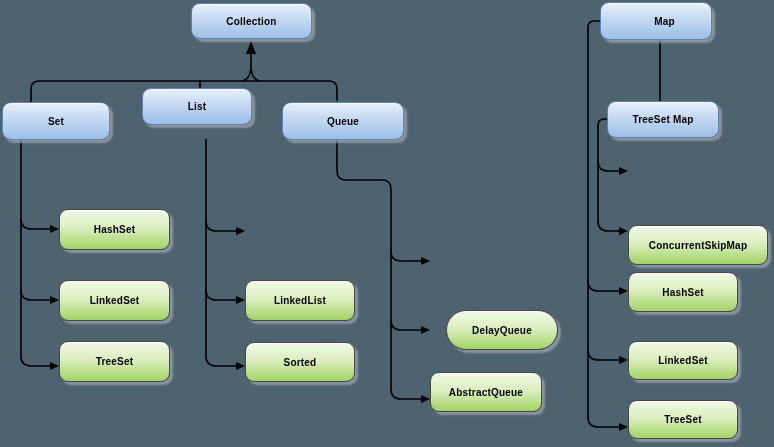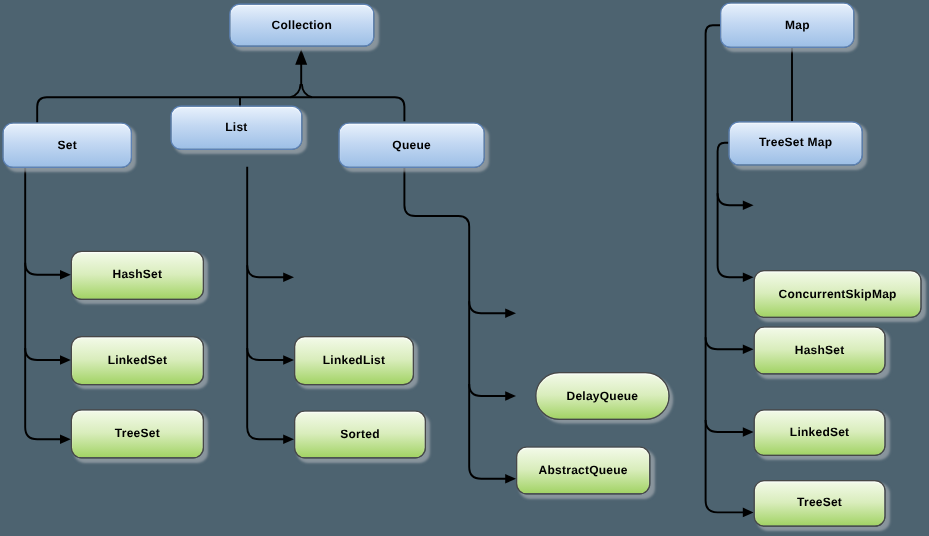--- a/index.html
+++ b/index.html
@@ -114,21 +114,21 @@
   <div class="node blue" style="left:2px;   top:102px; width:108px; height:38px;">Set</div>
   <div class="node blue" style="left:142px; top:88px; width:110px; height:37px;">List</div>
   <div class="node blue" style="left:282px; top:102px; width:122px; height:38px;">Queue</div>
   <div class="node blue" style="left:600px; top:2px;   width:112px; height:38px;padding-left:17px;">Map</div>
   <div class="node blue" style="left:607px; top:101px; width:112px; height:37px;">TreeSet Map</div>
 
   <div class="node green" style="left:59px;  top:209px; width:111px; height:41px;">HashSet</div>
   <div class="node green" style="left:59px;  top:280px; width:111px; height:41px;">LinkedSet</div>
   <div class="node green" style="left:59px;  top:341px; width:111px; height:41px;">TreeSet</div>
 
-  <div class="node green" style="left:245px; top:280px; width:100px; height:41px;">LinkedList</div>
+  <div class="node green" style="left:245px; top:280px; width:110px; height:41px;">LinkedList</div>
   <div class="node green" style="left:245px; top:342px; width:110px; height:40px;">Sorted</div>
 
   <div class="node green" style="left:446px; top:310px; width:112px; height:40px;border-radius:20px;">DelayQueue</div>
   <div class="node green" style="left:430px; top:372px; width:112px; height:40px;">AbstractQueue</div>
 
   <div class="node green" style="left:628px; top:225px; width:140px; height:40px;">ConcurrentSkipMap</div>
   <div class="node green" style="left:628px; top:272px; width:110px; height:40px;">HashSet</div>
   <div class="node green" style="left:628px; top:341px; width:110px; height:39px;">LinkedSet</div>
   <div class="node green" style="left:628px; top:400px; width:110px; height:39px;">TreeSet</div>
 

